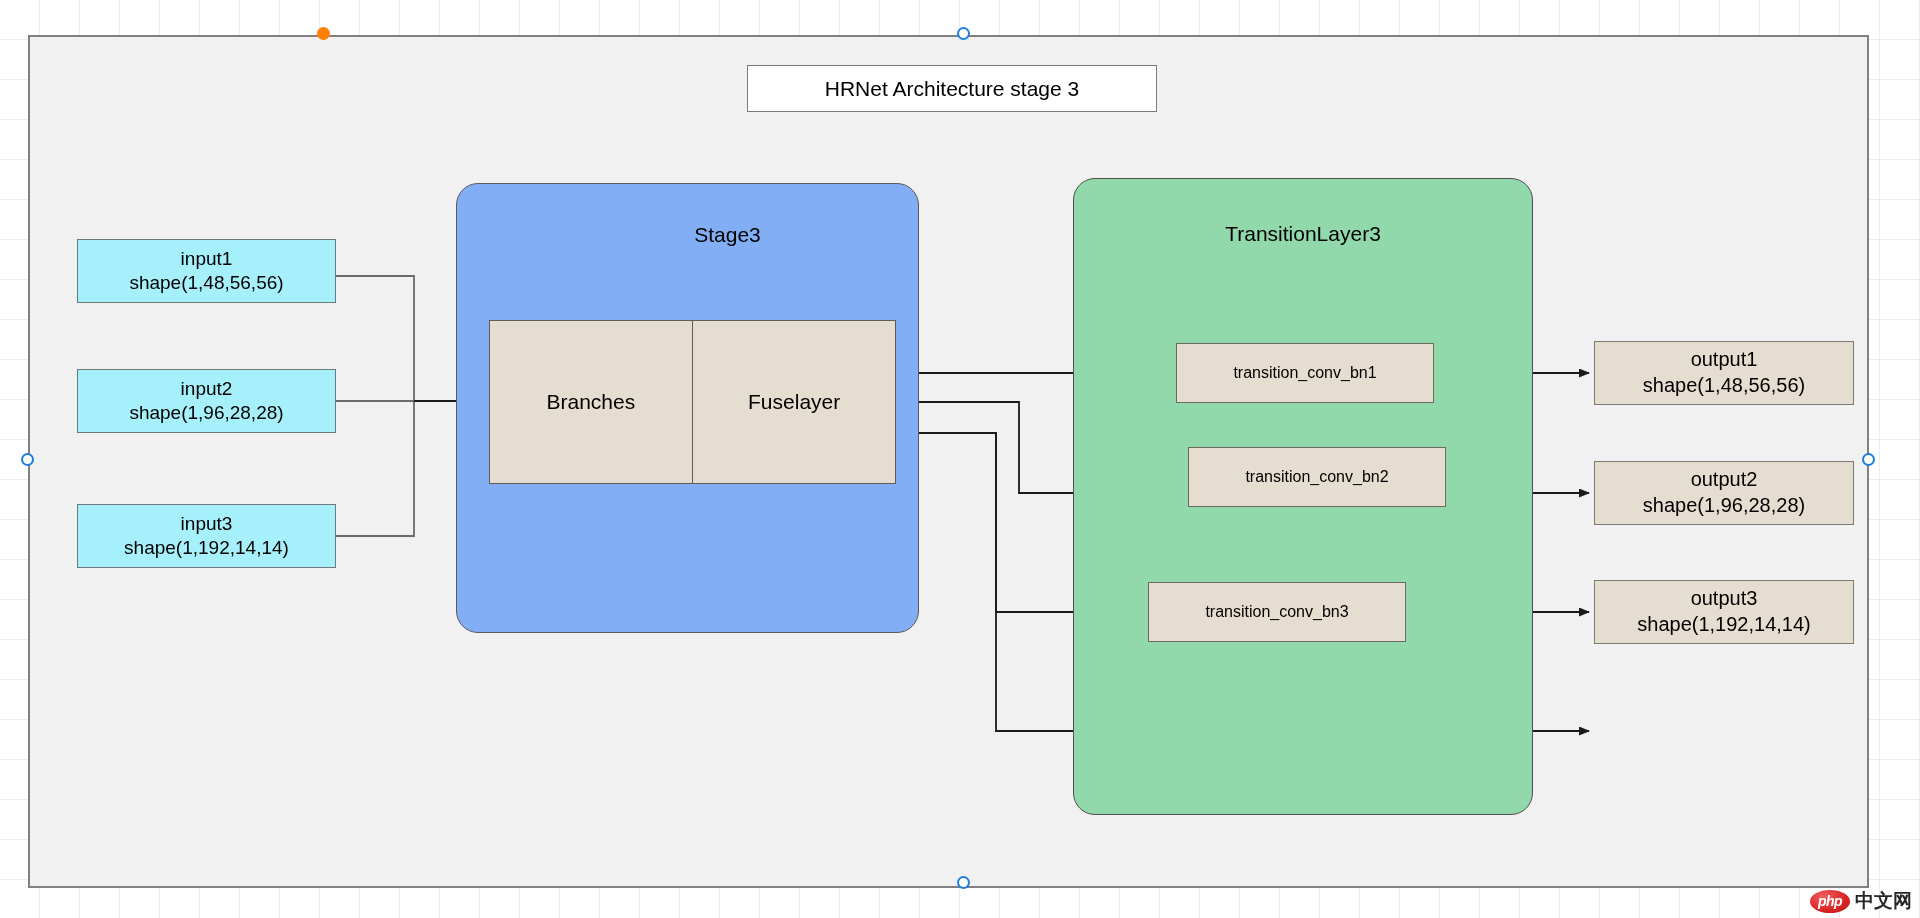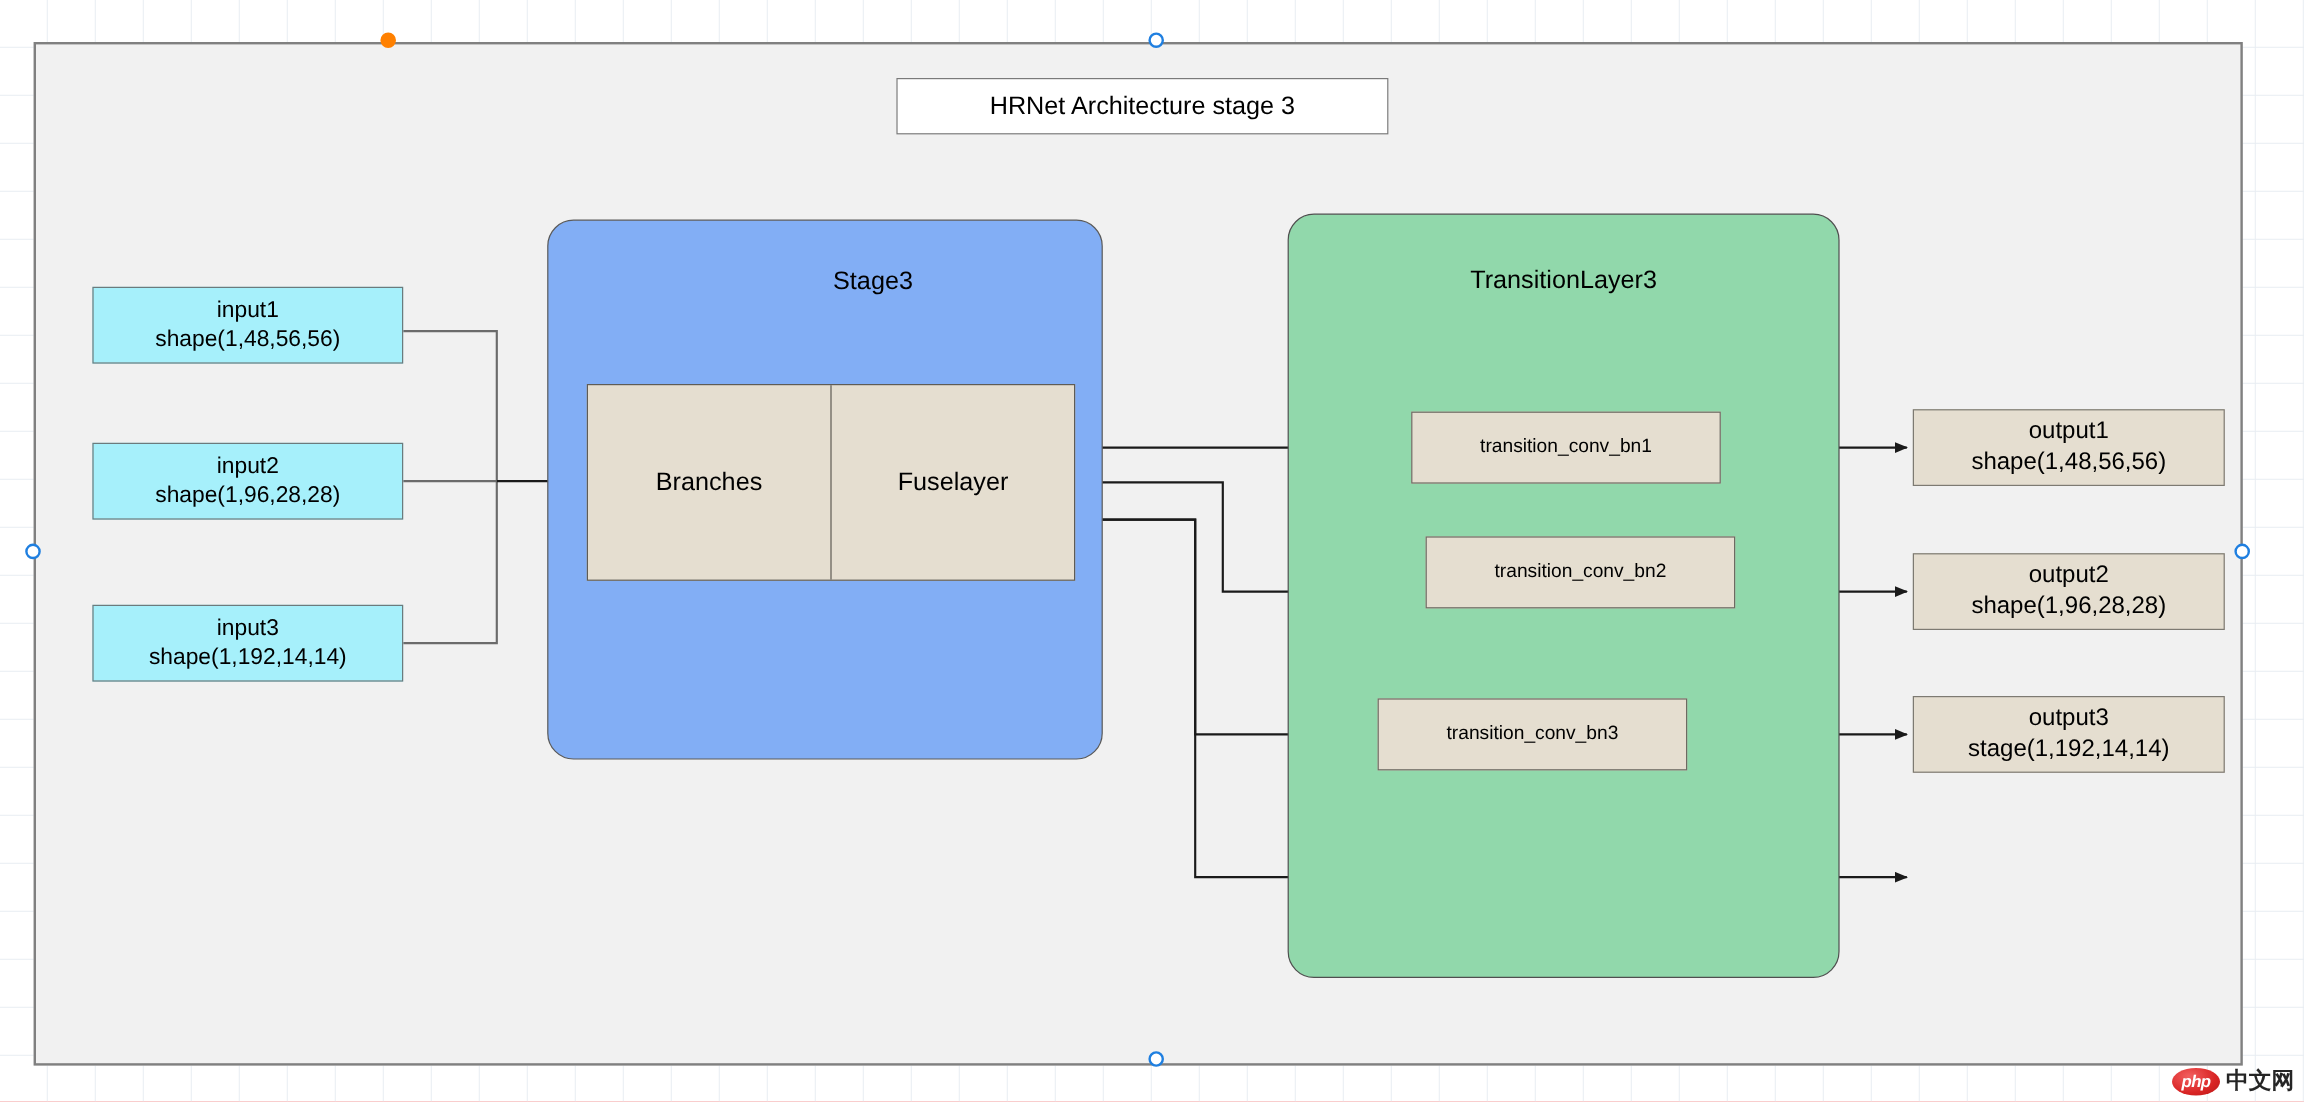--- a/index.html
+++ b/index.html
@@ -248,21 +248,21 @@
   <div class="node node-beige" style="left:1148px; top:582px; width:258px; height:60px;">transition_conv_bn3</div>
 
 
   <div class="node node-io-out" style="left:1594px; top:341px; width:260px; height:64px;">output1
 shape(1,48,56,56)</div>
 
   <div class="node node-io-out" style="left:1594px; top:461px; width:260px; height:64px;">output2
 shape(1,96,28,28)</div>
 
   <div class="node node-io-out" style="left:1594px; top:580px; width:260px; height:64px;">output3
-stage(1,192,14,14)</div>
+shape(1,192,14,14)</div>
 
 
   <div class="handle handle-filled" style="left:317px; top:27px;"></div>
   <div class="handle handle-hollow" style="left:957px; top:27px;"></div>
   <div class="handle handle-hollow" style="left:21px; top:453px;"></div>
   <div class="handle handle-hollow" style="left:1862px; top:453px;"></div>
   <div class="handle handle-hollow" style="left:957px; top:876px;"></div>
 
   <div id="watermark">
     <span class="php-badge">php</span>

